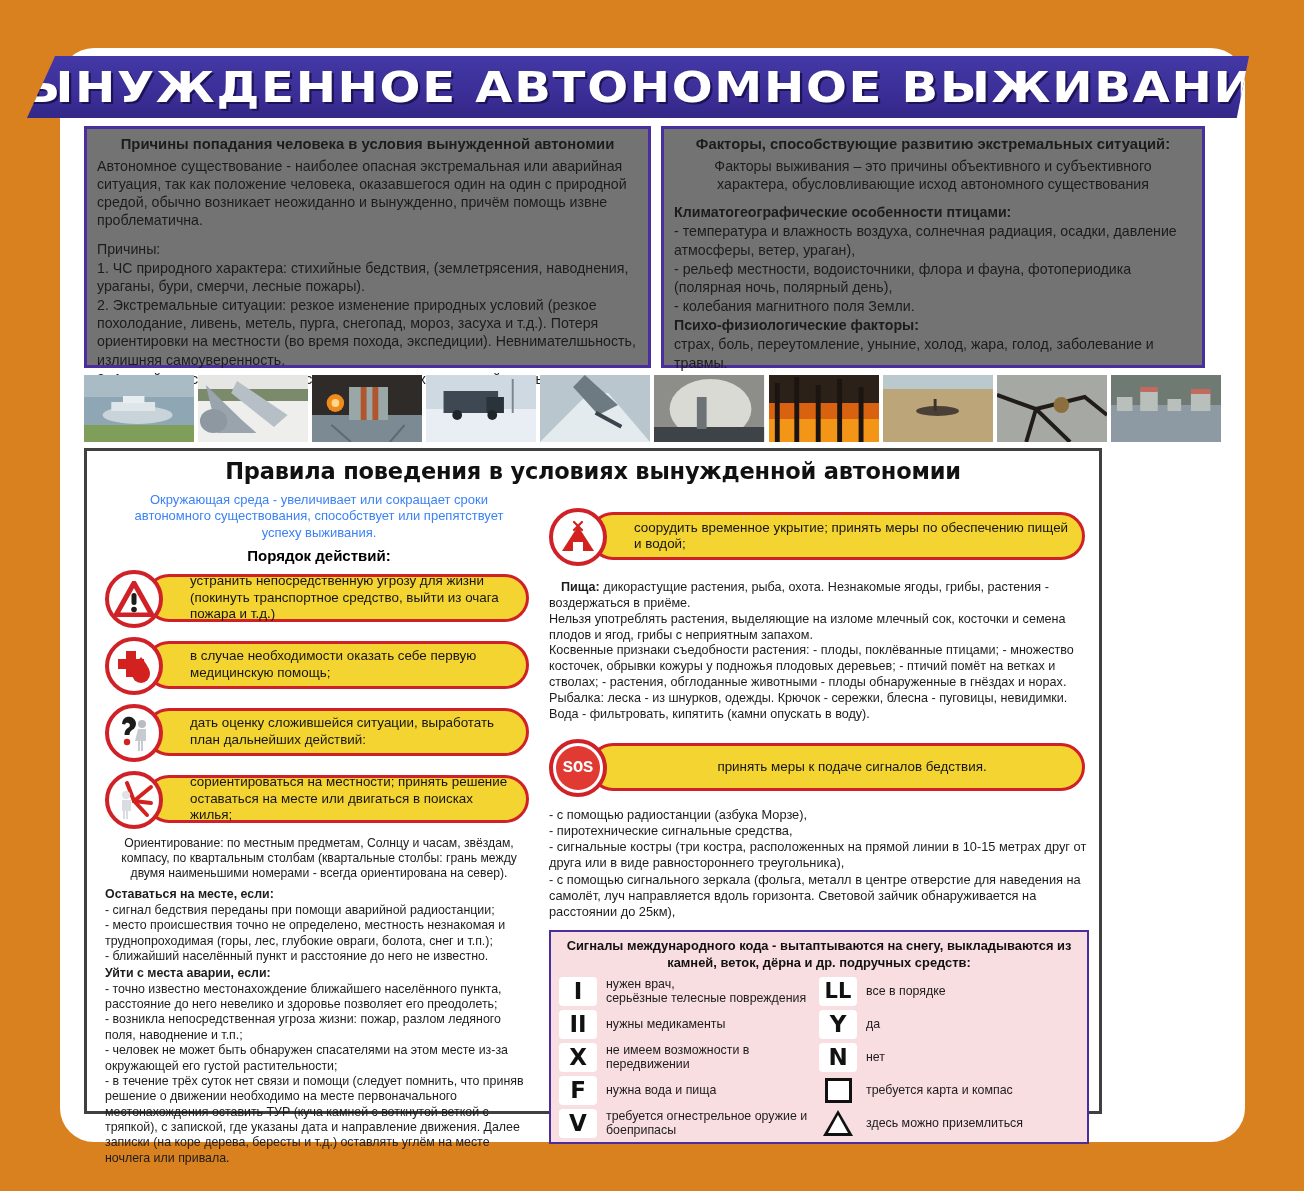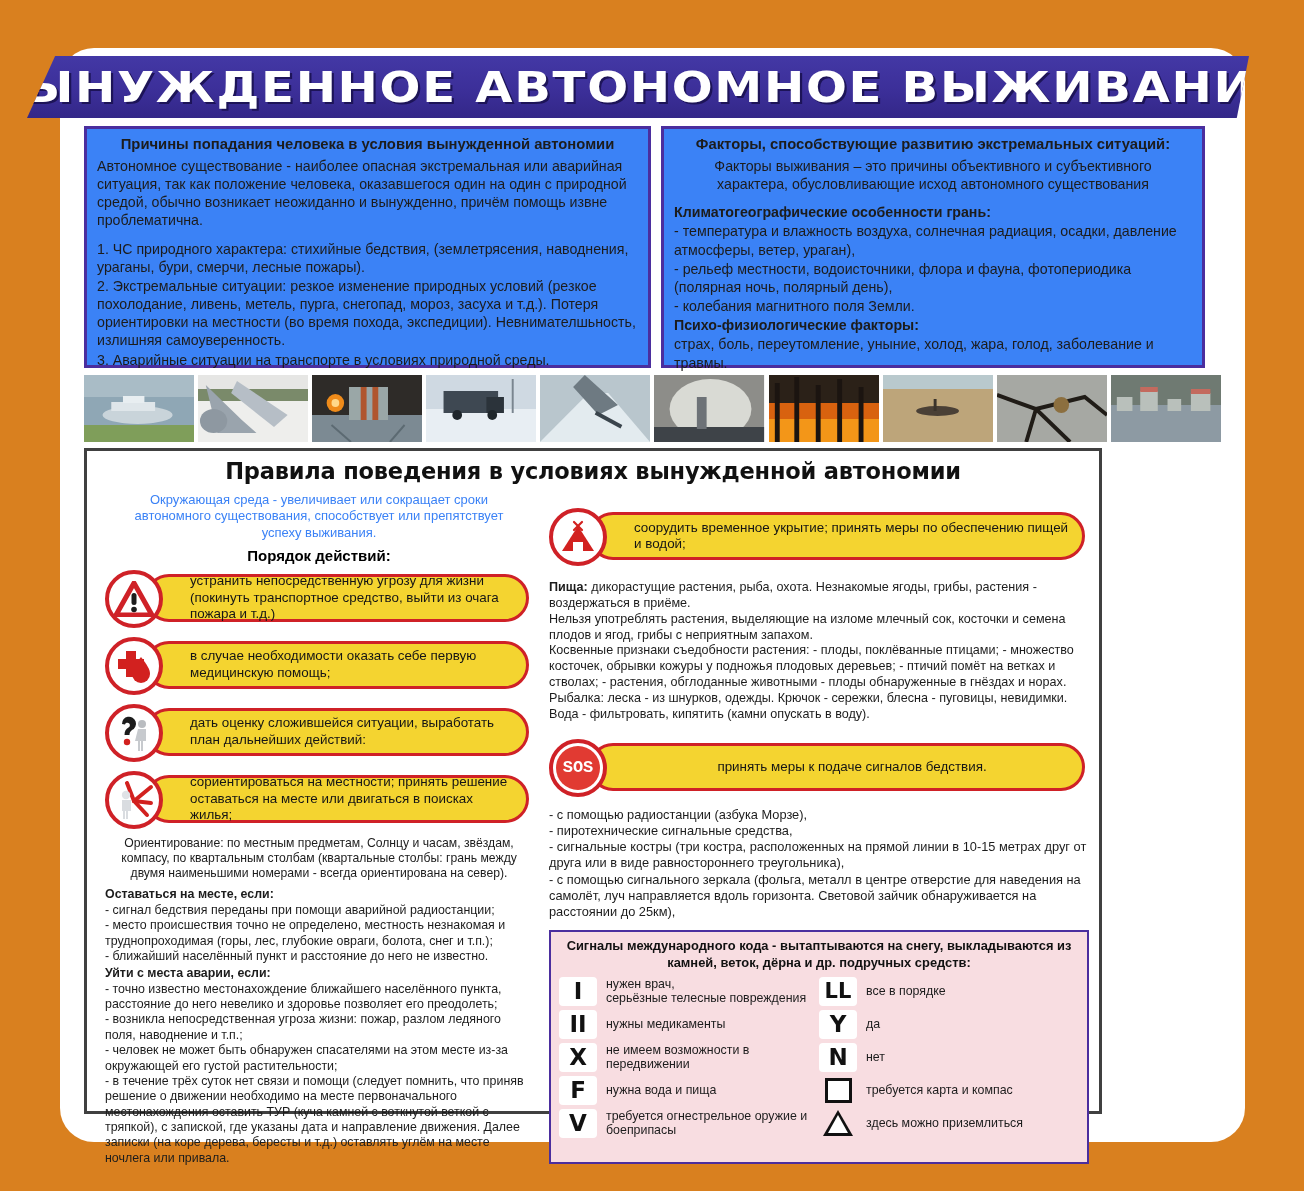--- a/index.html
+++ b/index.html
@@ -39,21 +39,21 @@
   
   .top-row {
     position: absolute;
     left: 24px; top: 78px;
     width: 1137px; height: 242px;
     display: flex;
     gap: 10px;
   }
   .panel {
     border: 3px solid #4b2e9e;
-    background: #3b82f6;
+    background: #737373;
     padding: 6px 10px 4px 10px;
     font-size: 14.2px;
     line-height: 1.28;
     color: #1c1c1c;
   }
   .panel.left  { width: 567px; }
   .panel.right { width: 544px; }
   .panel h3 {
     font-size: 14.8px;
     text-align: center;
@@ -135,29 +135,29 @@
     display:flex; align-items:center; justify-content:center;
   }
 
   .note {
     font-size: 12.2px; line-height: 1.22; text-align: center;
     padding: 0 12px; margin-top: -2px; color: #1c1c1c;
   }
   .blk { font-size: 12.4px; line-height: 1.24; color: #1c1c1c; margin-top: 7px; }
 
   .rtext { font-size: 12.6px; line-height: 1.26; color: #1c1c1c; }
-  .rtext b { font-weight: bold; }
+  .rtext b { font-weight: bold; margin-left: 12px; }
   .rlist { font-size: 12.8px; line-height: 1.27; color: #1c1c1c; margin-top: 6px; }
 
   
   .signals {
     margin-top: 10px;
     background: #f8dde1;
     border: 2px solid #4b2e9e;
-    padding: 6px 8px 22px 8px;
+    padding: 6px 8px 2px 8px;
     width: 540px;
   }
   .sig-title {
     text-align: center; font-weight: bold; font-size: 12.9px;
     line-height: 1.25; margin-bottom: 4px; color: #111;
   }
   .sig-cols { display: flex; }
   .sig-col { width: 50%; }
   .sig-row { display: flex; align-items: center; height: 33px; }
   .sig-box {
@@ -183,30 +183,31 @@
   <div class="banner">
     <span class="banner-text">ВЫНУЖДЕННОЕ АВТОНОМНОЕ ВЫЖИВАНИЕ</span>
   </div>
 
   <div class="top-row">
 
     <div class="panel left">
       <h3>Причины попадания человека в условия вынужденной автономии</h3>
       <p>Автономное существование - наиболее опасная экстремальная или аварийная ситуация, так как положение человека, оказавшегося один на один с природной средой, обычно возникает неожиданно и вынужденно, причём помощь извне проблематична.</p>
       <div class="gap"></div>
+      <p>Причины:</p>
       <p>1. ЧС природного характера: стихийные бедствия, (землетрясения, наводнения, ураганы, бури, смерчи, лесные пожары).</p>
       <p>2. Экстремальные ситуации: резкое изменение природных условий (резкое похолодание, ливень, метель, пурга, снегопад, мороз, засуха и т.д.). Потеря ориентировки на местности (во время похода, экспедиции). Невнимателшьность, излишняя самоуверенность.</p>
       <p>3. Аварийные ситуации на транспорте в условиях природной среды.</p>
     </div>
 
     <div class="panel right">
       <h3>Факторы, способствующие развитию экстремальных ситуаций:</h3>
       <p class="indent">Факторы выживания – это причины объективного и субъективного характера, обусловливающие исход  автономного существования</p>
       <div class="gap"></div>
-      <p class="sub">Климатогеографические особенности грань:</p>
+      <p class="sub">Климатогеографические особенности птицами:</p>
       <p>- температура и влажность воздуха, солнечная радиация, осадки, давление атмосферы, ветер, ураган),</p>
       <p>- рельеф местности, водоисточники, флора и фауна, фотопериодика (полярная ночь, полярный день),</p>
       <p>- колебания магнитного поля Земли.</p>
       <p class="sub">Психо-физиологические факторы:</p>
       <p>страх, боль, переутомление, уныние, холод, жара, голод, заболевание и травмы.</p>
     </div>
   </div>
 
   <div class="photos">
     <div class="photo">

